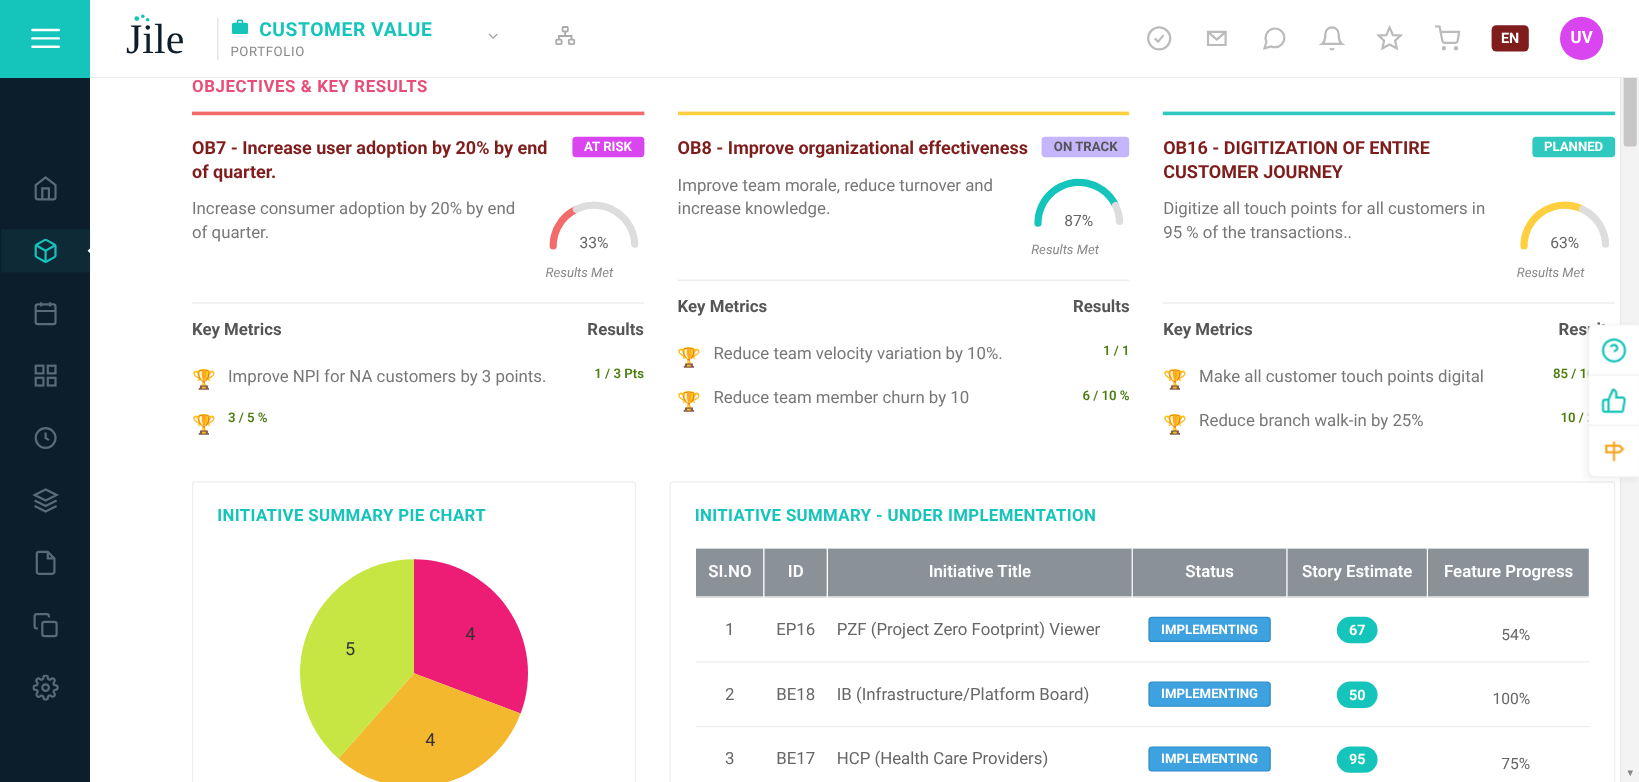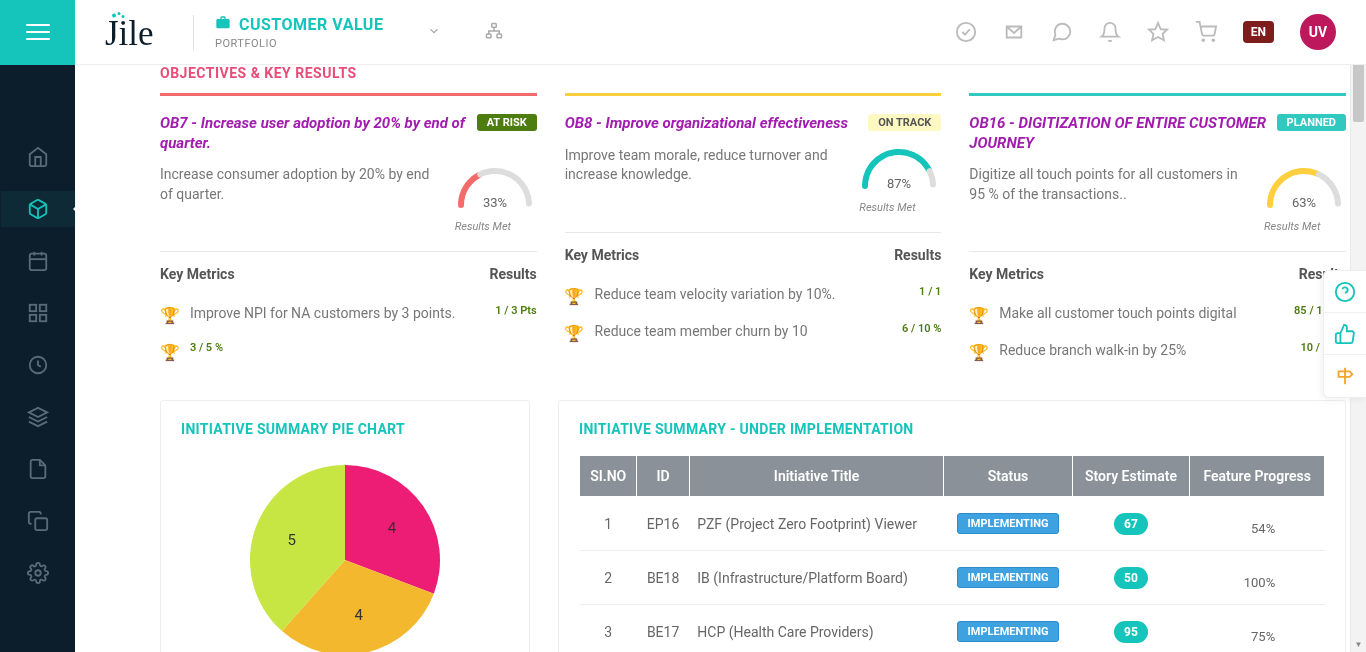--- a/index.html
+++ b/index.html
@@ -5,45 +5,45 @@
 * { box-sizing: border-box; margin: 0; padding: 0; }
 body { font-family: -apple-system, "Segoe UI", Roboto, sans-serif; background: #fff; color: #555; font-size: 14px; width: 1366px; height: 652px; overflow: hidden; }
 
 
 .header { position: fixed; top: 0; left: 0; right: 0; height: 65px; background: #fff; border-bottom: 1px solid #eee; display: flex; align-items: center; z-index: 100; }
 .hamburger-box { width: 75px; height: 65px; background: #15c4ba; display: flex; align-items: center; justify-content: center; cursor: pointer; }
 .hamburger { width: 24px; height: 16px; display: flex; flex-direction: column; justify-content: space-between; }
 .hamburger span { height: 2px; background: #fff; border-radius: 1px; }
 .logo { margin-left: 30px; display: flex; align-items: center; }
 .logo svg { width: 50px; height: 46px; }
-.breadcrumb { margin-left: 38px; border-left: 1px solid #e0e0e0; padding-left: 21px; }
+.breadcrumb { margin-left: 26px; border-left: 1px solid #e0e0e0; padding-left: 10px; }
 .bc-top { display: flex; align-items: center; gap: 8px; color: #15c4ba; font-weight: 700; font-size: 16px; letter-spacing: .5px; }
 .bc-sub { font-size: 11px; color: #888; letter-spacing: .5px; margin-top: 2px; }
 .header-icons { margin-left: auto; display: flex; align-items: center; gap: 26px; padding-right: 30px; }
 .hi { width: 22px; height: 22px; color: #bbb; cursor: pointer; display: flex; align-items: center; justify-content: center; }
 .lang-badge { background: #7f1d1d; color: #fff; padding: 4px 8px; border-radius: 4px; font-size: 12px; font-weight: 700; cursor: pointer; }
-.avatar { width: 36px; height: 36px; border-radius: 50%; background: #be185d; color: #fff; display: flex; align-items: center; justify-content: center; font-weight: 700; font-size: 14px; cursor: pointer; }
+.avatar { width: 36px; height: 36px; border-radius: 50%; background: #d946ef; color: #fff; display: flex; align-items: center; justify-content: center; font-weight: 700; font-size: 14px; cursor: pointer; }
 
 
 .sidebar { position: fixed; top: 65px; left: 0; bottom: 0; width: 75px; background: #0c1e2b; display: flex; flex-direction: column; align-items: center; padding-top: 80px; gap: 28px; z-index: 90; }
 .sb-item { width: 24px; height: 24px; color: #5a6a78; cursor: pointer; position: relative; display: flex; align-items: center; justify-content: center; }
 .sb-item.active { color: #15c4ba; }
 .sb-item.active::after { content: ''; position: absolute; right: -33px; top: 50%; transform: translateY(-50%); width: 0; height: 0; border-top: 10px solid transparent; border-bottom: 10px solid transparent; border-right: 10px solid #fff; }
 .sb-item.active::before { content: ''; position: absolute; left: -25px; top: -6px; bottom: -6px; width: 75px; background: rgba(21,196,186,.08); }
 
 
 .main { margin-left: 75px; margin-top: 65px; padding: 0 20px 20px 85px; height: 587px; overflow-y: auto; }
 .section-title { color: #e84c78; font-weight: 700; font-size: 14px; letter-spacing: .5px; margin-bottom: 12px; }
 
 
 .okr-row { display: flex; gap: 28px; margin-bottom: 30px; }
 .okr-card { flex: 1; background: #fff; }
 .okr-top-border { height: 3px; }
 .okr-head { display: flex; justify-content: space-between; align-items: flex-start; padding: 18px 0 12px 0; gap: 10px; }
-.okr-title { color: #a21caf; font-weight: 700; font-size: 15px; line-height: 1.3; flex: 1; font-style: italic; }
+.okr-title { color: #7f1d1d; font-weight: 700; font-size: 15px; line-height: 1.3; flex: 1; }
 .okr-badge { padding: 2px 10px; border-radius: 3px; font-size: 11px; font-weight: 700; white-space: nowrap; }
 .okr-body { display: flex; justify-content: space-between; align-items: flex-start; gap: 12px; padding-bottom: 18px; }
 .okr-desc { color: #777; font-size: 14px; line-height: 1.4; flex: 1; }
 .gauge-wrap { text-align: left; width: 82px; }
 .gauge-sub { font-size: 11px; color: #888; font-style: italic; margin-top: 4px; }
 .okr-metrics-head { border-top: 1px solid #e8e8e8; display: flex; justify-content: space-between; padding: 14px 0; font-weight: 700; color: #555; }
 .okr-metric { display: flex; align-items: flex-start; gap: 10px; padding: 8px 0; }
 .okr-metric-text { flex: 1; color: #777; line-height: 1.4; font-size: 14px; }
 .okr-metric-result { white-space: nowrap; color: #4d7c0f; font-weight: 600; font-size: 11px; }
 .trophy { color: #ccc; font-size: 16px; flex-shrink: 0; margin-top: 2px; }
@@ -255,21 +255,21 @@
 </div>
 
 <div class="main">
   <div class="section-title">OBJECTIVES &amp; KEY RESULTS</div>
 
   <div class="okr-row" id="okr-row">
       <div class="okr-card">
     <div class="okr-top-border" style="background:#f36c6c"></div>
     <div class="okr-head">
       <div class="okr-title">OB7 - Increase user adoption by 20% by end of quarter.</div>
-      <span class="okr-badge" style="background:#4d7c0f;color:#ffffff">AT RISK</span>
+      <span class="okr-badge" style="background:#d946ef;color:#ffffff">AT RISK</span>
     </div>
     <div class="okr-body">
       <div class="okr-desc">Increase consumer adoption by 20% by end of quarter.</div>
       <div class="gauge-wrap"><svg width="80" height="48" viewBox="0 0 80 48">
               <path d="M6 39.99999999999999 A34 34 0 0 1 6.546393987646589 33.92906557684635" stroke="#f36c6c" stroke-width="6" fill="none" stroke-linecap="round"></path>
               <path d="M6.852450985817995 32.434288245485305 A34 34 0 0 1 8.73605573325068 26.637148923766595" stroke="#f36c6c" stroke-width="6" fill="none" stroke-linecap="round"></path>
               <path d="M9.367058491317753 25.24795287000302 A34 34 0 0 1 12.493422191251792 20.01530142205591" stroke="#f36c6c" stroke-width="6" fill="none" stroke-linecap="round"></path>
               <path d="M13.417729596086986 18.80134673680306 A34 34 0 0 1 17.63008331804977 14.395570155877227" stroke="#f36c6c" stroke-width="6" fill="none" stroke-linecap="round"></path>
               <path d="M18.801346736803062 13.417729596086982 A34 34 0 0 1 23.88846547591805 10.059751916870908" stroke="#f36c6c" stroke-width="6" fill="none" stroke-linecap="round"></path>
               <path d="M25.247952870003026 9.36705849131775 A34 34 0 0 1 30.95474725073305 7.225262736340987" stroke="#ddd" stroke-width="6" fill="none" stroke-linecap="round"></path>
@@ -295,21 +295,21 @@
     </div>
         <div class="okr-metric">
       <span class="trophy">🏆</span>
       <span class="okr-metric-result">3 / 5 %</span>
     </div>
       </div>
       <div class="okr-card">
     <div class="okr-top-border" style="background:#ffcf3f"></div>
     <div class="okr-head">
       <div class="okr-title">OB8 - Improve organizational effectiveness</div>
-      <span class="okr-badge" style="background:#fef9c3;color:#555555">ON TRACK</span>
+      <span class="okr-badge" style="background:#c4b5fd;color:#555555">ON TRACK</span>
     </div>
     <div class="okr-body">
       <div class="okr-desc">Improve team morale, reduce turnover and increase knowledge.</div>
       <div class="gauge-wrap"><svg width="80" height="48" viewBox="0 0 80 48">
               <path d="M6 39.99999999999999 A34 34 0 0 1 6.546393987646589 33.92906557684635" stroke="#15c4ba" stroke-width="6" fill="none" stroke-linecap="round"></path>
               <path d="M6.852450985817995 32.434288245485305 A34 34 0 0 1 8.73605573325068 26.637148923766595" stroke="#15c4ba" stroke-width="6" fill="none" stroke-linecap="round"></path>
               <path d="M9.367058491317753 25.24795287000302 A34 34 0 0 1 12.493422191251792 20.01530142205591" stroke="#15c4ba" stroke-width="6" fill="none" stroke-linecap="round"></path>
               <path d="M13.417729596086986 18.80134673680306 A34 34 0 0 1 17.63008331804977 14.395570155877227" stroke="#15c4ba" stroke-width="6" fill="none" stroke-linecap="round"></path>
               <path d="M18.801346736803062 13.417729596086982 A34 34 0 0 1 23.88846547591805 10.059751916870908" stroke="#15c4ba" stroke-width="6" fill="none" stroke-linecap="round"></path>
               <path d="M25.247952870003026 9.36705849131775 A34 34 0 0 1 30.95474725073305 7.225262736340987" stroke="#15c4ba" stroke-width="6" fill="none" stroke-linecap="round"></path>

